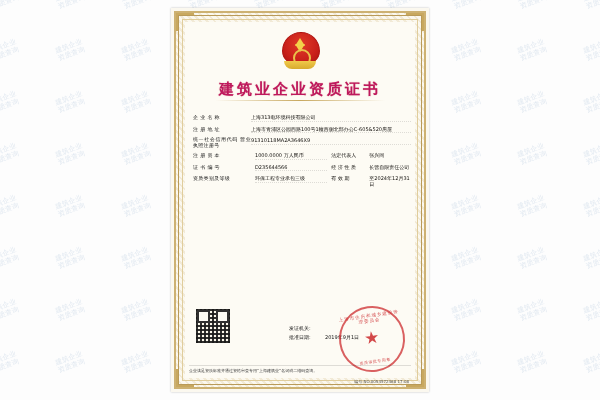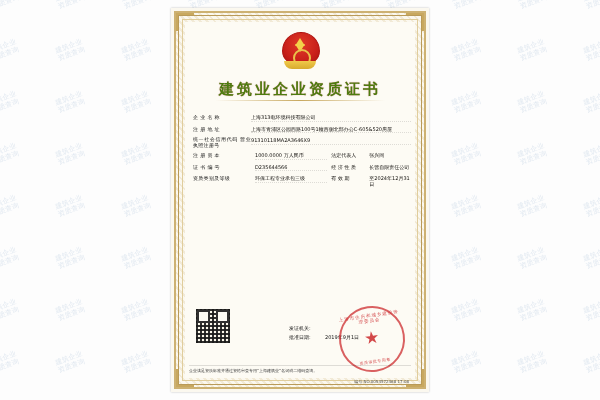--- a/index.html
+++ b/index.html
@@ -149,21 +149,21 @@
   }
 
   
   #title {
     position: absolute;
     left: 0; right: 0;
     top: 72px;
     text-align: center;
     font-size: 15px;
     letter-spacing: 3px;
-    color: #4d7c0f;
+    color: #be185d;
     font-weight: bold;
     font-family: "DejaVu Sans", "Liberation Serif", serif;
     text-shadow: 0 0 1px rgba(184,19,42,.5);
   }
   #title-underline {
     position: absolute;
     left: 44px; right: 44px;
     top: 92px;
     height: 1px;
     background: linear-gradient(90deg, rgba(200,168,95,0), #c8a85f, rgba(200,168,95,0));

